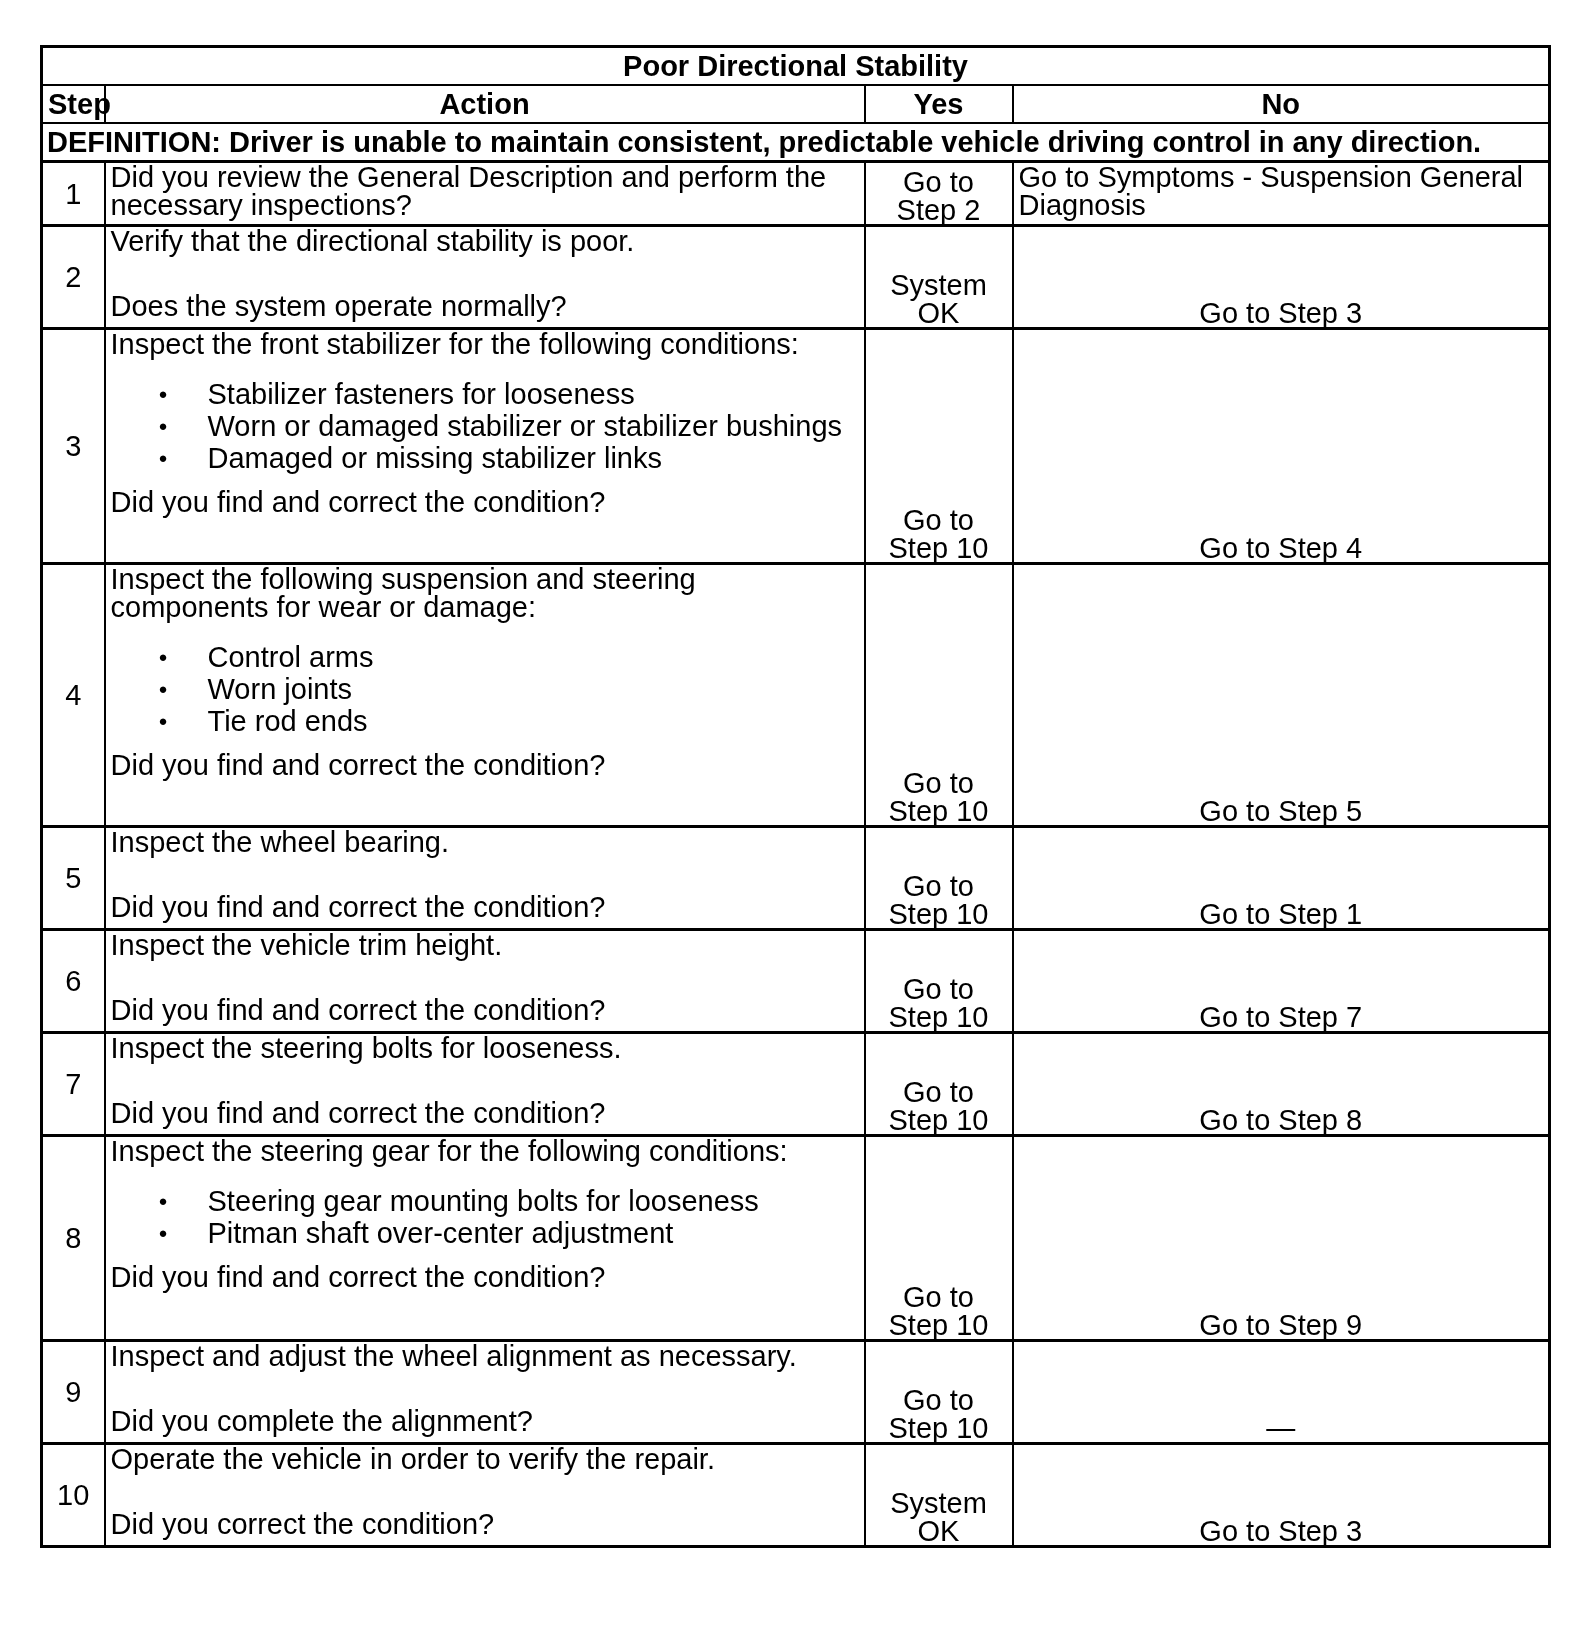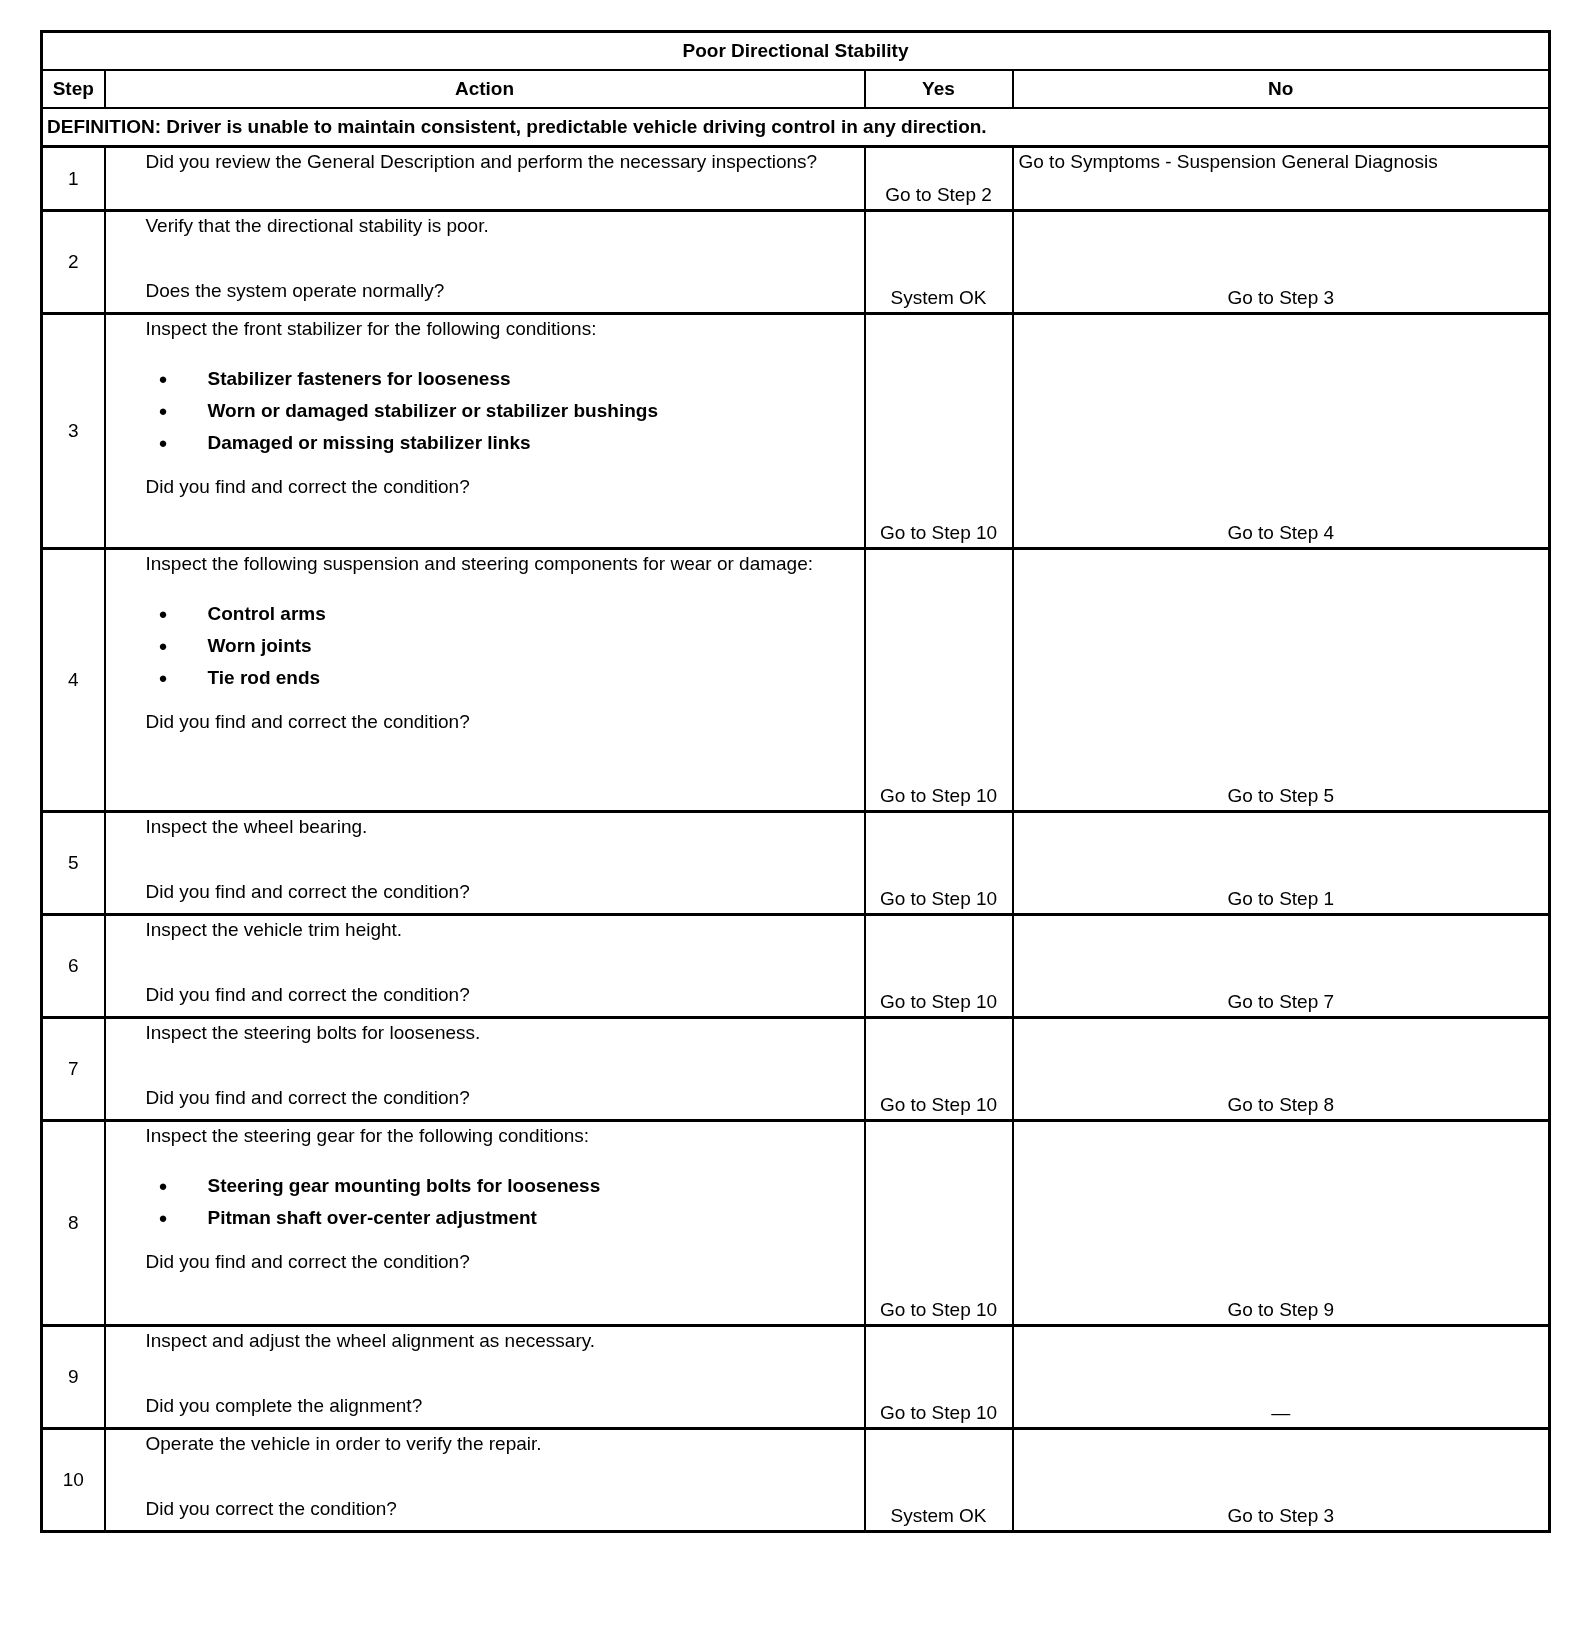--- a/index.html
+++ b/index.html
@@ -1,35 +1,35 @@
 <!DOCTYPE html>
 <html><head>
 <meta charset="utf-8">
 <style>
   html, body { margin: 0; padding: 0; background: #ffffff; }
   body { width: 1584px; height: 1636px; position: relative; font-family: "Liberation Sans", sans-serif; color: #000; }
   table.diag {
-    position: absolute; left: 40px; top: 30px; width: 1508px;
-    border-collapse: collapse; table-layout: fixed; font-size: 19px; line-height: 28px;
+    position: absolute; left: 40px; top: 45px; width: 1508px;
+    border-collapse: collapse; table-layout: fixed; font-size: 29px; line-height: 28px;
   }
   table.diag td, table.diag th { border: 2px solid #000; padding: 0 5px; vertical-align: top; }
   table.diag tr.row { border-top: 3.5px solid #000; }
   table.diag { border: 3.5px solid #000; }
   th { font-weight: bold; text-align: center; height: 36px; vertical-align: middle !important; }
   .title-row th { height: 36px; }
   .hdr-row th { height: 36px; margin-left: 9px; }
   .step-num { text-align: center; vertical-align: middle !important; }
   .def { height: 36px; vertical-align: middle !important; padding-left: 4px !important; font-weight: bold; }
   .action { position: relative; }
   .yes, .no { text-align: center; vertical-align: bottom !important; margin-left: 40px; }
   .no.left { text-align: left; vertical-align: top !important; }
   ul.bul { margin: 20px 0 14px 0; padding-left: 0; list-style: none; }
-  ul.bul li { position: relative; padding-left: 97px; height: 32px; line-height: 32px; font-weight: bold; }
+  ul.bul li { position: relative; padding-left: 97px; height: 32px; line-height: 32px; }
   ul.bul li::before { content: "\25CF"; position: absolute; left: 48px; font-size: 15px; }
-  .q { display: block; margin-left: 35px; }
+  .q { display: block; }
   .gap { display: block; }
 </style>
 </head>
 <body>
 
 <table class="diag">
   <colgroup>
     <col style="width:63px">
     <col style="width:760px">
     <col style="width:148px">

